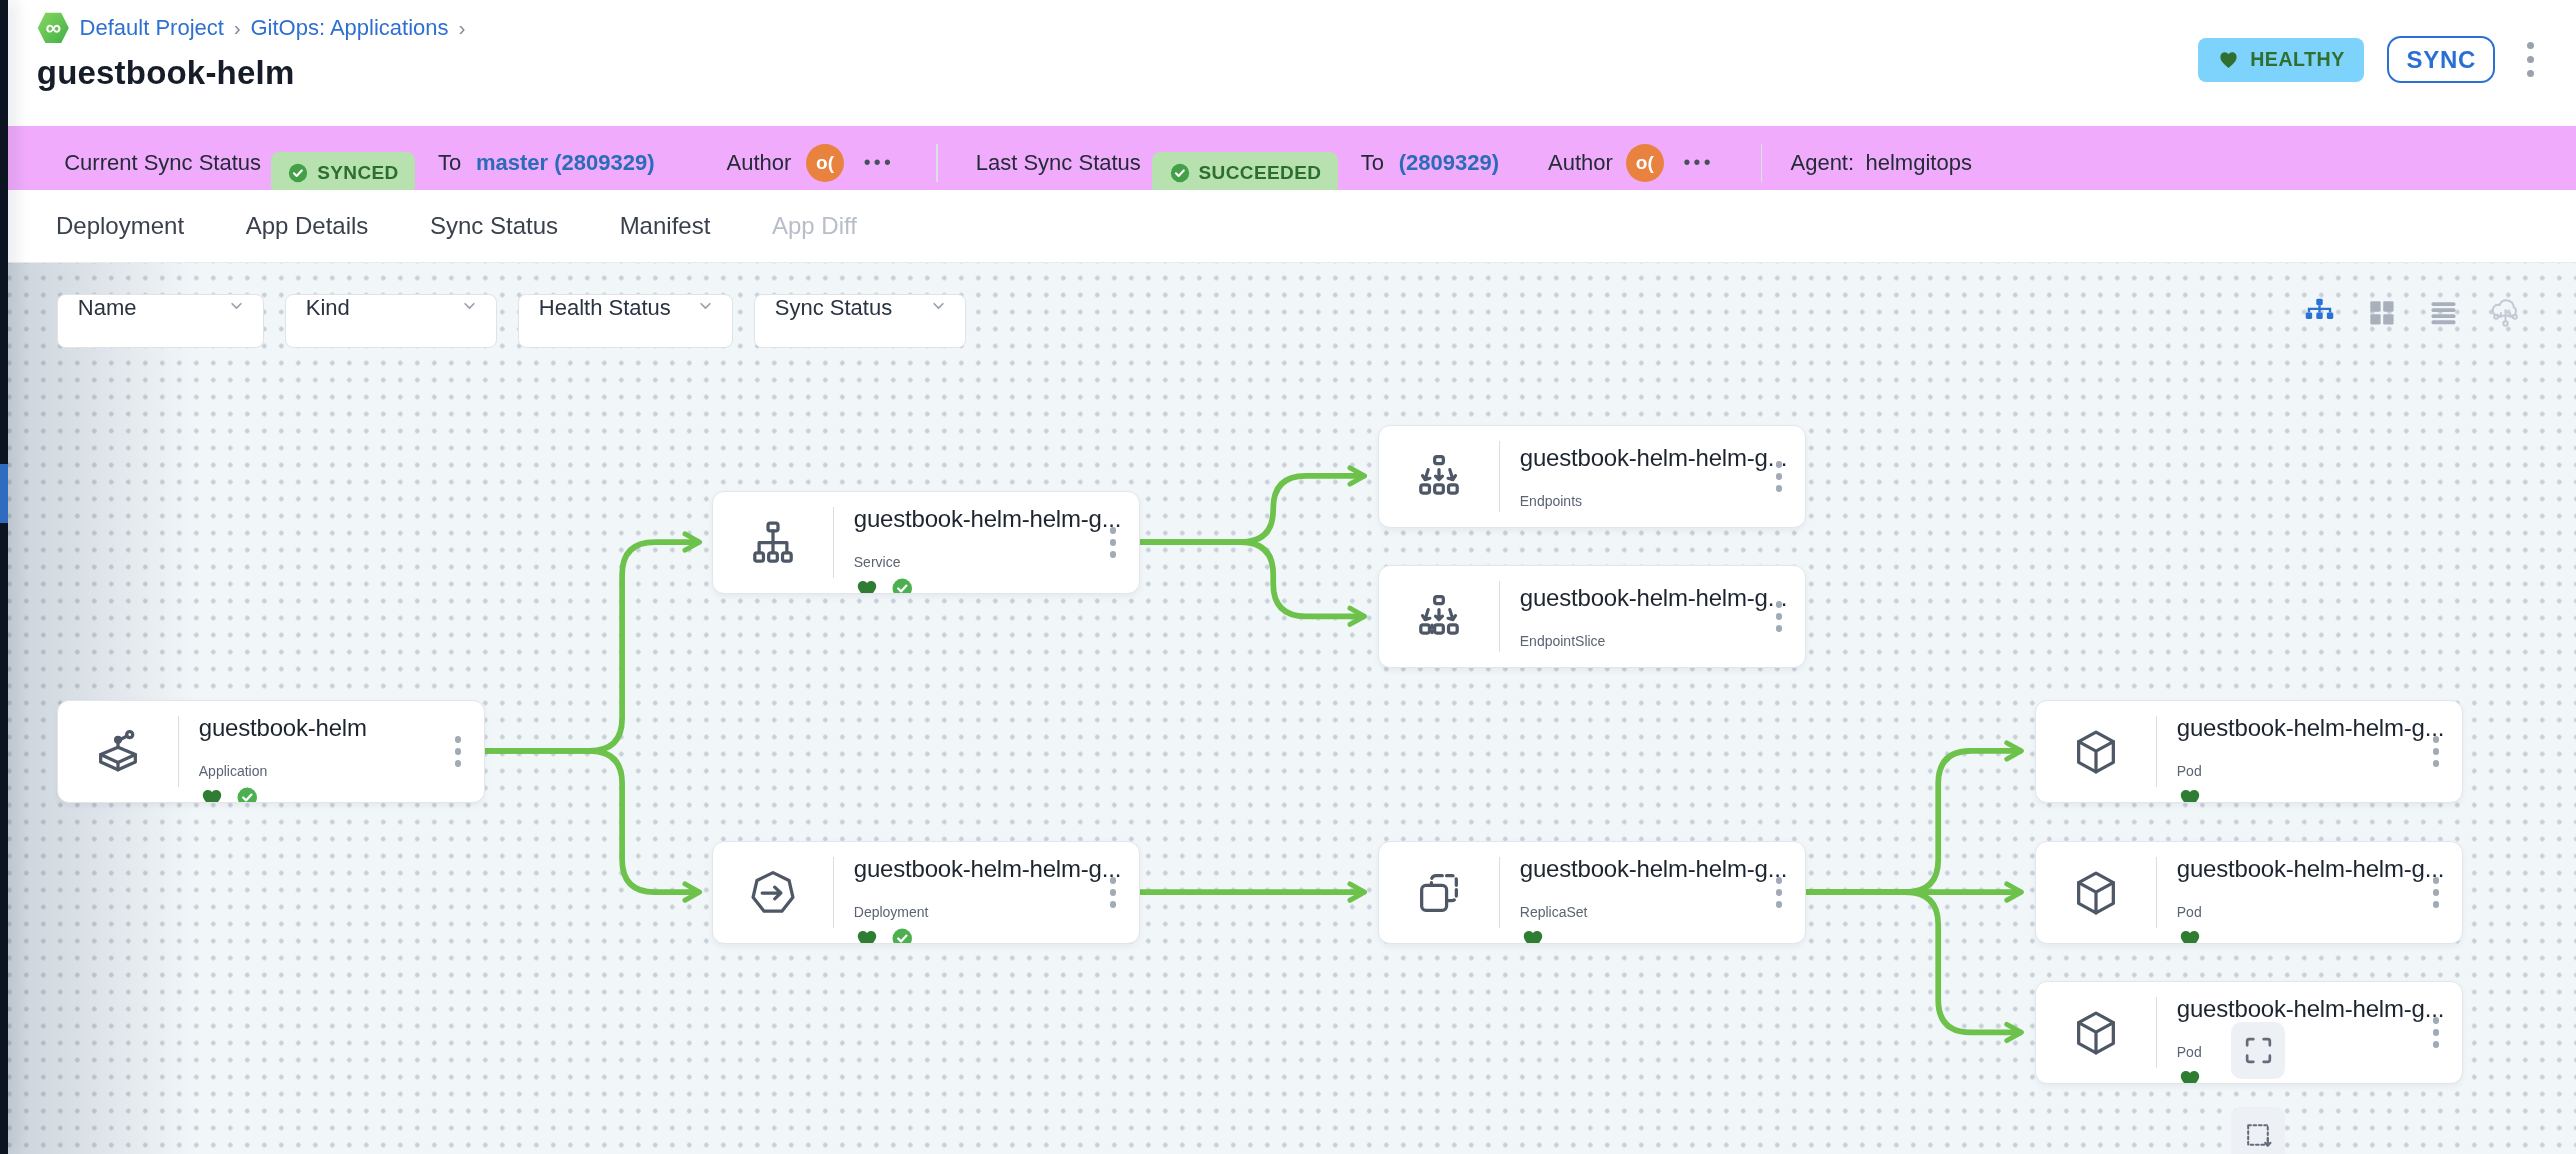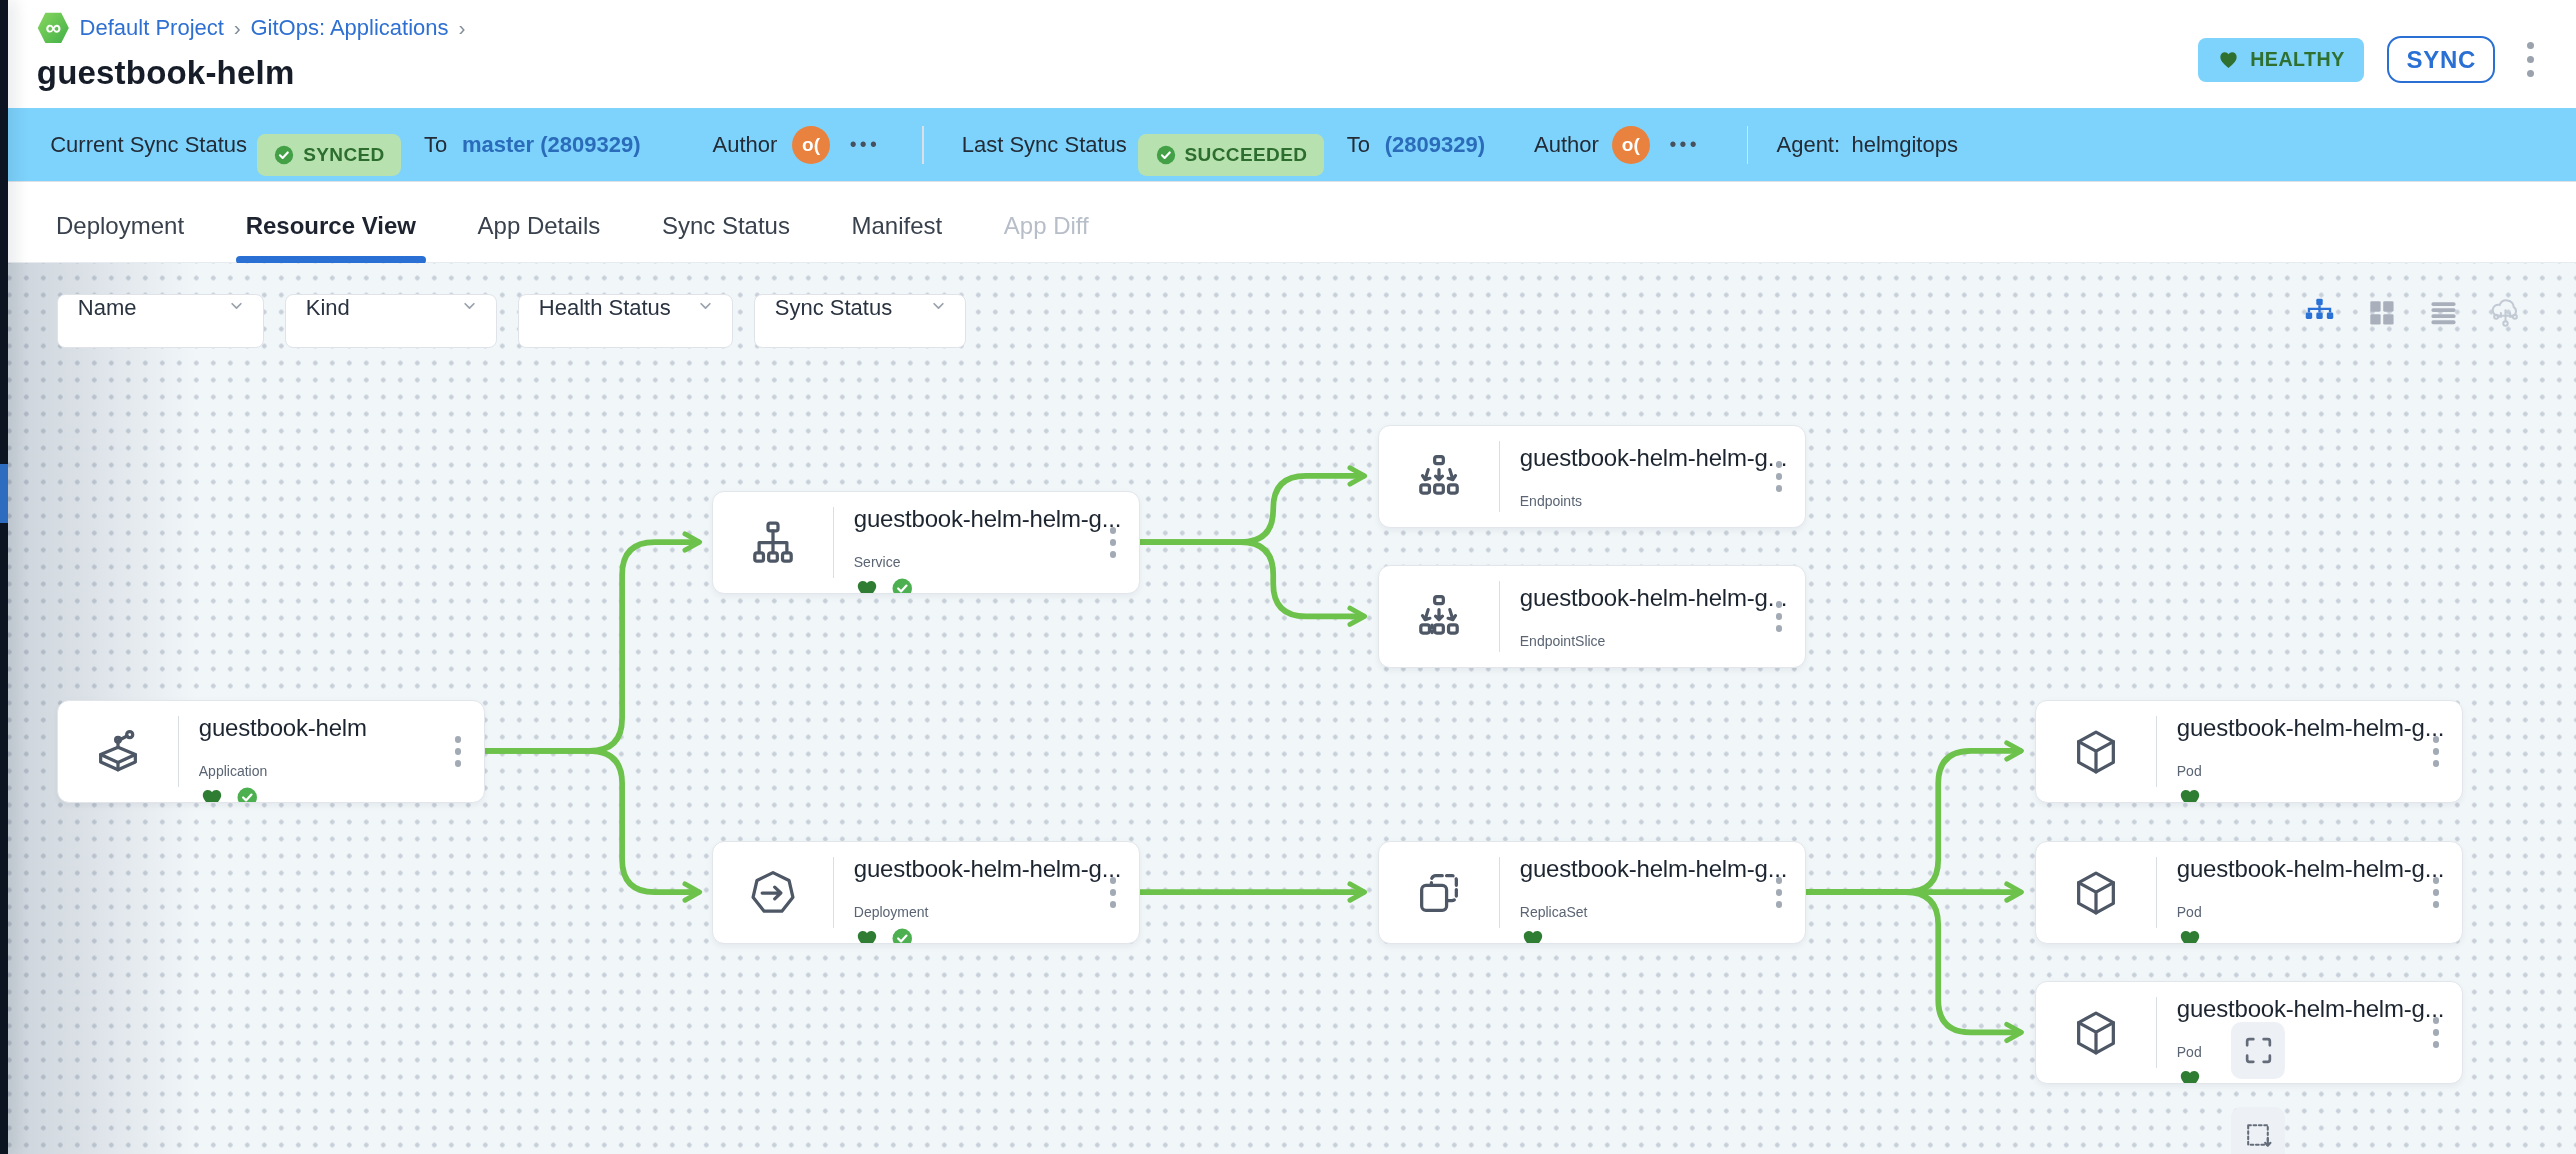--- a/index.html
+++ b/index.html
@@ -26,22 +26,22 @@
 
   .header-controls { position:absolute; right:34px; top:36px; display:flex; align-items:center; gap:23px; }
   .badge-healthy { display:flex; align-items:center; gap:9.8px; height:44px; padding:0 19.6px;
     background:#7dd3fc; border-radius:8px; color:#2f7030; font-size:19.6px; font-weight:bold; letter-spacing:0.5px; }
   .sync-btn { width:108px; height:47px; border:2.4px solid #2a70d4; border-radius:14px; background:#fff;
     color:#2a70d4; font-size:24px; font-weight:bold; letter-spacing:0.8px; display:flex; align-items:center; justify-content:center; cursor:pointer; }
   .kebab-v { display:flex; flex-direction:column; gap:6.5px; padding:4.9px 8.2px; cursor:pointer; }
   .kebab-v i { width:7.3px; height:7.3px; border-radius:50%; background:#9aa2ae; }
 
   
-  .statusbar { position:absolute; left:8.2px; right:0; top:108px; height:74px; background:#7dd3fc;
-    border-bottom:1.6px solid #dde2e8; display:flex; align-items:center; padding-left:42px;
+  .statusbar { position:absolute; left:8.2px; right:0; top:126px; height:74px; background:#f0abfc;
+    border-bottom:1.6px solid #dde2e8; display:flex; align-items:center; padding-left:56px;
     font-size:22px; color:#232b36; white-space:nowrap; }
   .sb-badge { display:inline-flex; align-items:center; gap:8px; height:42px; padding:0 16.3px;
     background:#b7e2b0; border-radius:8.2px; color:#2d6e2e; font-size:19px; font-weight:bold; letter-spacing:0.4px;margin-top:20px; }
   .sb-to { margin-left:23px; }
   .sb-rev { margin-left:14.7px; color:#2b6cba; font-weight:bold; }
   .sb-author { margin-left:72px; }
   .avatar { margin-left:14.7px; width:38px; height:38px; border-radius:50%; background:#e8823e; color:#fff;
     display:inline-flex; align-items:center; justify-content:center; font-size:19px; font-weight:bold; }
   .sb-more { margin-left:19.6px; color:#47505c; font-size:19.6px; letter-spacing:3.3px; cursor:pointer; }
   .sb-div { margin-left:42px; width:1.6px; height:38px; background:#dbe0e6; }
@@ -166,21 +166,20 @@
   <span class="avatar" style="margin-left:13px">o(</span>
   <span class="sb-more">•••</span>
   <span class="sb-div" style="margin-left:47px"></span>
 
   <span class="agent-label">Agent:</span>
   <span class="agent-val">helmgitops</span>
 </div>
 
 <div class="tabs">
   <div class="tab">Deployment</div>
-  <div class="tab active">Resource View</div>
   <div class="tab">App Details</div>
   <div class="tab">Sync Status</div>
   <div class="tab">Manifest</div>
   <div class="tab disabled">App Diff</div>
 </div>
 
 <div class="canvas">
 
   <svg class="edges" viewBox="0 0 3146 1092">
     <defs>

